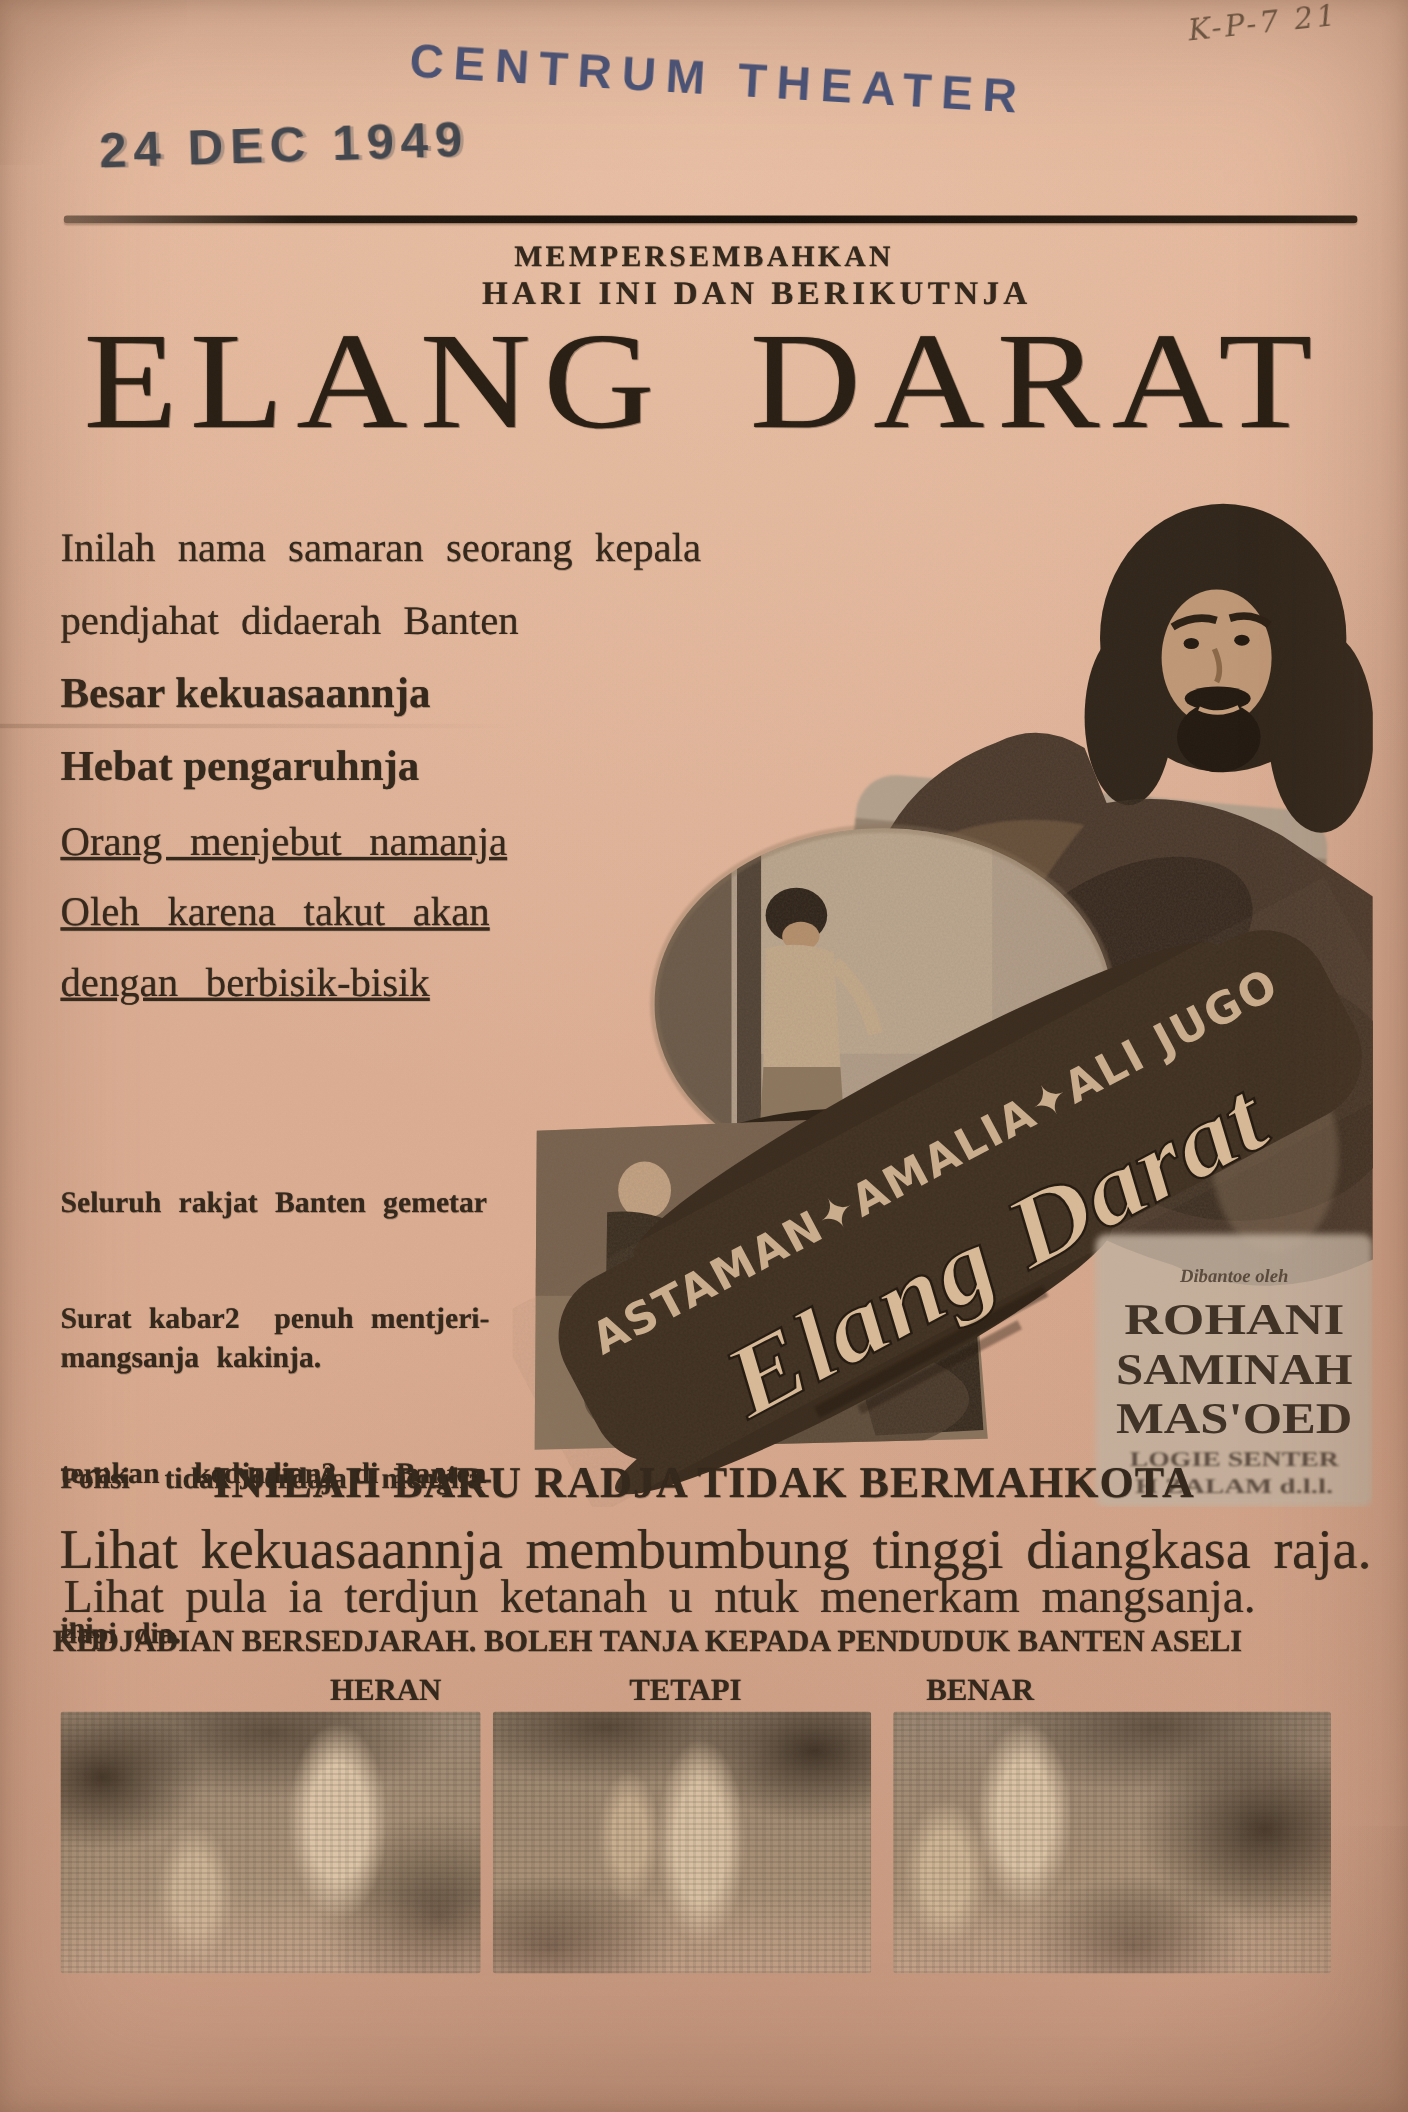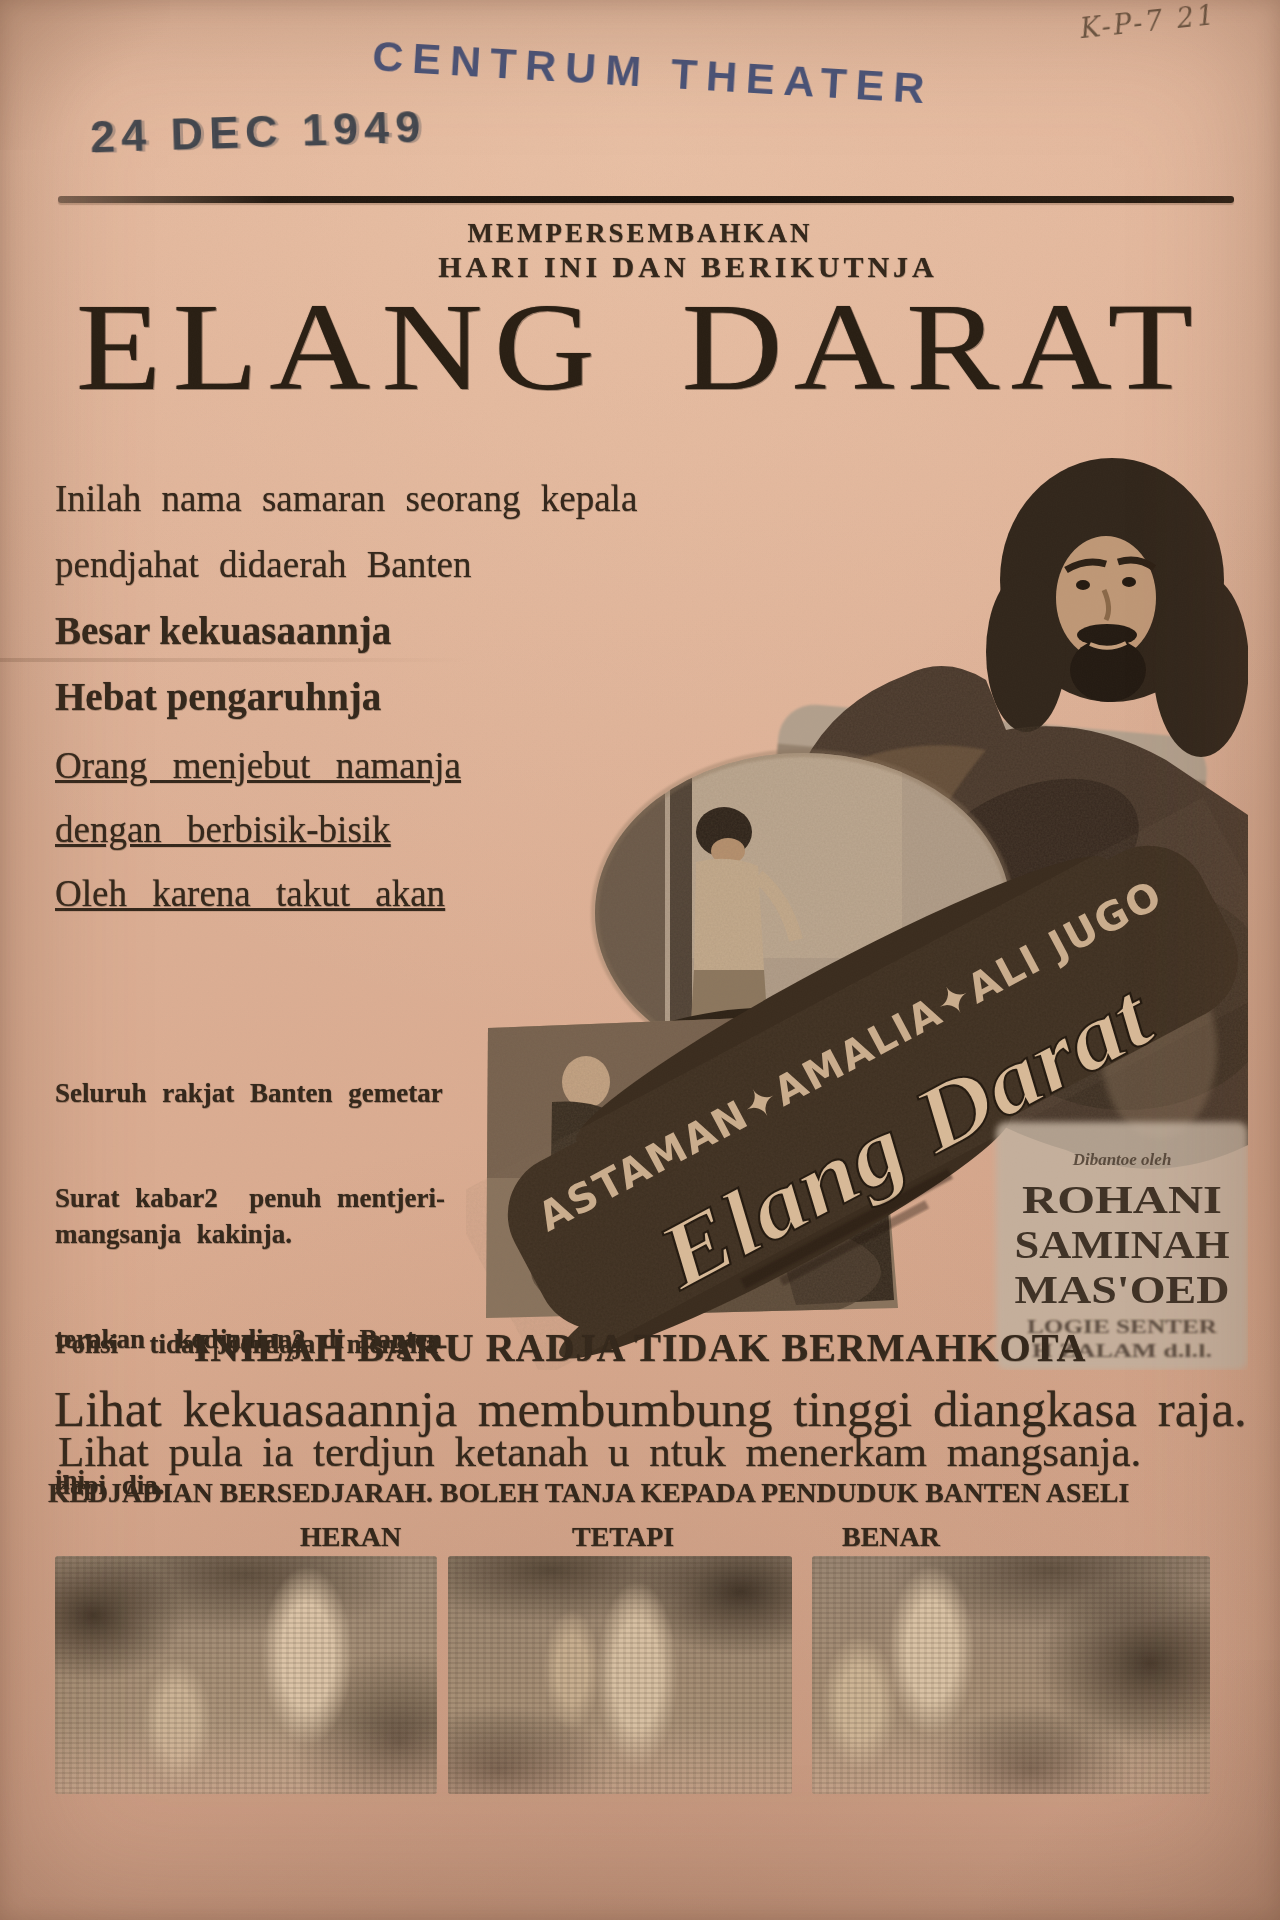--- a/index.html
+++ b/index.html
@@ -116,22 +116,22 @@
     <div>pendjahat didaerah Banten</div>
   </div>
 
   <div class="abs col claims ink">
     <div>Besar kekuasaannja</div>
     <div>Hebat pengaruhnja</div>
   </div>
 
   <div class="abs col whisper ink">
     <div>Orang  menjebut  namanja</div>
+    <div>Oleh karena takut akan</div>
     <div>dengan berbisik-bisik</div>
-    <div>Oleh karena takut akan</div>
   </div>
 
   <div class="abs col note note1 ink">
     <div>Seluruh rakjat Banten gemetar</div>
     <div>mangsanja kakinja.</div>
   </div>
   <div class="abs col note note2 ink">
     <div>Surat kabar2  penuh mentjeri-</div>
     <div>terakan  kedjadian2 di Banten</div>
     <div>ini.</div>

